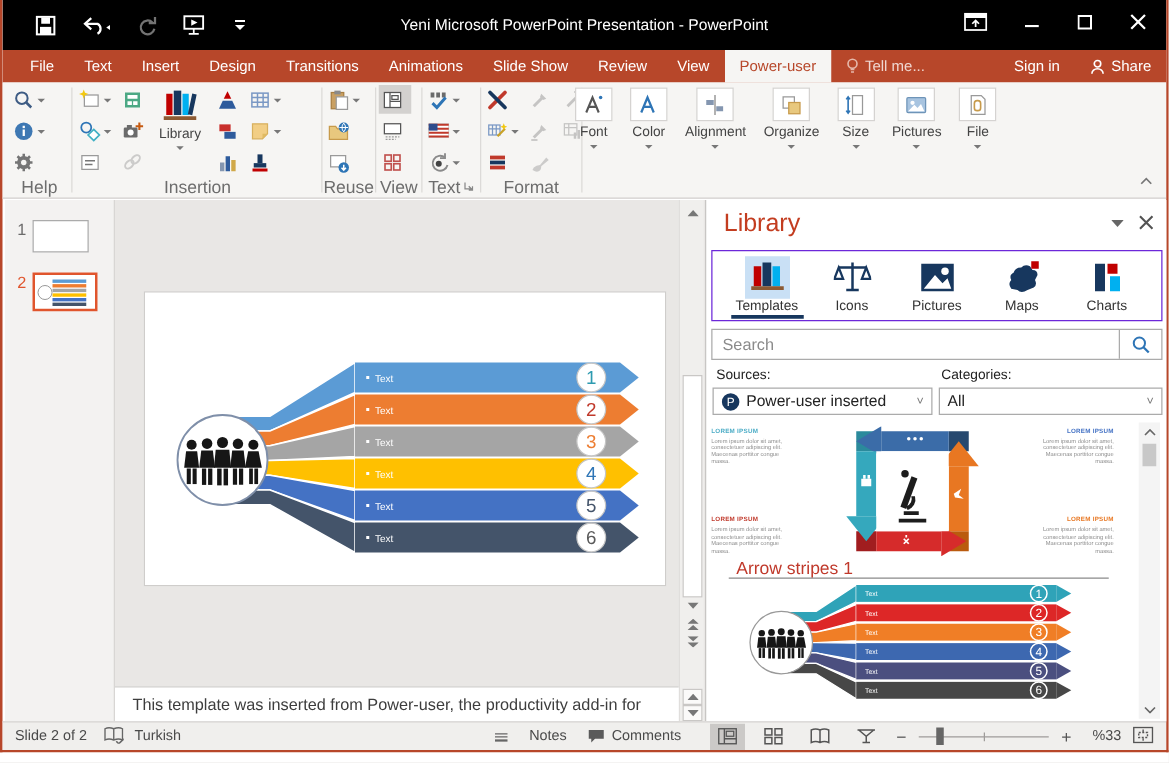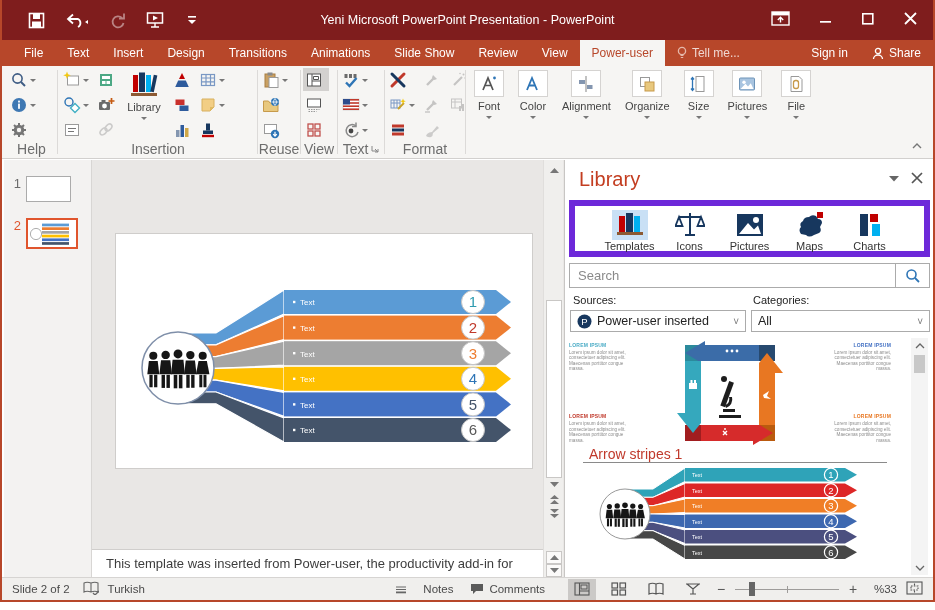--- a/index.html
+++ b/index.html
@@ -1,20 +1,20 @@
 <!DOCTYPE html>
 <html><head>
 <meta charset="utf-8">
 <style>
   html,body{margin:0;padding:0;background:#fff}
   body{font-family:"Liberation Sans","DejaVu Sans",sans-serif;-webkit-font-smoothing:antialiased}
   *{box-sizing:border-box}
   .win{position:relative;width:935px;height:602px;background:#fff;border-left:2px solid #B7472A;border-right:2px solid #B7472A;border-bottom:2px solid #B7472A;overflow:hidden}
   
-  .tb{height:40px;background:#7f1d1d;position:relative;display:flex;align-items:center}
+  .tb{height:40px;background:#000000;position:relative;display:flex;align-items:center}
   .qat{display:flex;align-items:center;gap:20px;padding-left:26px}
   .qbtn{display:flex;align-items:center}
   .title{position:absolute;left:50%;transform:translateX(-50%);color:#fff;font-size:12.5px;white-space:nowrap}
   .winctl{position:absolute;right:16px;top:0;height:40px;display:flex;align-items:center;gap:30px}
   
   .tabrow{height:26px;background:#B7472A;display:flex;align-items:stretch;padding-left:10px;font-size:12px}
   .tab{color:#fff;padding:0 12px;display:flex;align-items:center;gap:5px;white-space:nowrap}
   .tab.active{background:#F6F5F3;color:#B7472A}
   .tab.dim{opacity:.78}
   
@@ -22,21 +22,21 @@
   .grp{position:absolute;top:2px;height:90px}
   .glabel{position:absolute;bottom:1px;left:0;right:0;text-align:center;font-size:14px;color:#6d6d6d;display:flex;justify-content:center;align-items:center;gap:3px}
   .gcols{display:flex;gap:4px}
   .gcol{display:flex;flex-direction:column;gap:2px}
   .sb{height:23px;display:flex;align-items:center;gap:2px;padding:1px 2px}
   .car{width:0;height:0;border:3px solid transparent;border-top-color:#777;margin-top:4px}
   .sep{position:absolute;top:4px;bottom:4px;width:1px;background:#DCDAD8}
   .dis{opacity:.45}
   .libbtn{display:flex;flex-direction:column;align-items:center;width:46px;padding-top:2px}
   .libbtn .lbl{font-size:11px;color:#444;margin-top:1px}
-  .bigrow{position:absolute;left:465px;top:2px;display:flex}
+  .bigrow{position:absolute;left:451px;top:2px;display:flex}
   .bb{display:flex;flex-direction:column;align-items:center;padding:2px 7px;color:#444}
   .bbi{width:30px;height:27px;border:1px solid #D5D3D1;background:#fff;display:flex;align-items:center;justify-content:center}
   .bb .lbl{margin-top:3px;font-size:11px}
   .collapse{position:absolute;right:10px;bottom:6px}
   
   .content{position:absolute;top:160px;left:2px;width:931px;height:417px;background:#E9E7E5}
   .thumbs{position:absolute;left:0;top:0;width:88px;height:100%;background:#F3F2F1;border-right:1px solid #D8D6D4}
   .tnum{font-size:13px;color:#6b6b6b;width:14px;text-align:right}
   .thumbrow{display:flex;gap:5px;align-items:flex-start;margin:16px 0 0 3px}
   .thumb1{width:45px;height:26px;background:#fff;border:1px solid #ABABAB}
@@ -47,21 +47,21 @@
   .vscroll{position:absolute;left:539px;top:0;width:20px;height:417px;background:#F0EFED;border-left:1px solid #E0DEDC}
   .vbtn{position:absolute;left:2px;width:16px;height:13px;display:flex;align-items:center;justify-content:center}
   .vthumb{position:absolute;left:2px;width:16px;background:#fff;border:1px solid #C9C7C5}
   
   .notes{position:absolute;left:88px;top:389px;width:451px;height:28px;background:#fff;border-top:1px solid #D0CECC;overflow:hidden}
   .notes p{margin:4px 10px 0 14px;font-size:13px;line-height:19px;color:#3d3d3d}
   
   .pane{position:absolute;left:560px;top:0;width:371px;height:417px;background:#fff;border-left:1px solid #C8C6C4}
   .ptitle{position:absolute;left:14px;top:8px;font-size:20px;color:#C33D20}
   .pctl{position:absolute;top:16px;display:flex;align-items:center}
-  .tabsbox{position:absolute;left:4px;top:40px;width:361px;height:57px;border:6px solid #6d28d9;display:flex;justify-content:center;gap:2px;padding-top:4px}
+  .tabsbox{position:absolute;left:4px;top:40px;width:361px;height:57px;border:1px solid #6d28d9;display:flex;justify-content:center;gap:10px;padding-top:4px}
   .ltab{display:flex;flex-direction:column;align-items:center;font-size:11px;color:#333;width:58px}
   .lticon{width:36px;height:34px;display:flex;align-items:center;justify-content:center}
   .ltab.active .lticon{background:#C9E0F5}
   .ltab .ul{height:3px;width:100%;margin-top:1px}
   .ltab.active .ul{background:#17375E}
   .searchrow{position:absolute;left:4px;top:103px;width:361px;height:25px;border:1px solid #ABABAB;display:flex;background:#fff}
   .searchrow input{flex:1;border:none;outline:none;font-size:13px;padding:0 8px;color:#333;font-family:inherit;background:transparent}
   .searchrow input::placeholder{color:#8a8a8a}
   .sbtn{width:34px;border-left:1px solid #ABABAB;display:flex;align-items:center;justify-content:center}
   .flabel{position:absolute;font-size:11px;color:#222}

